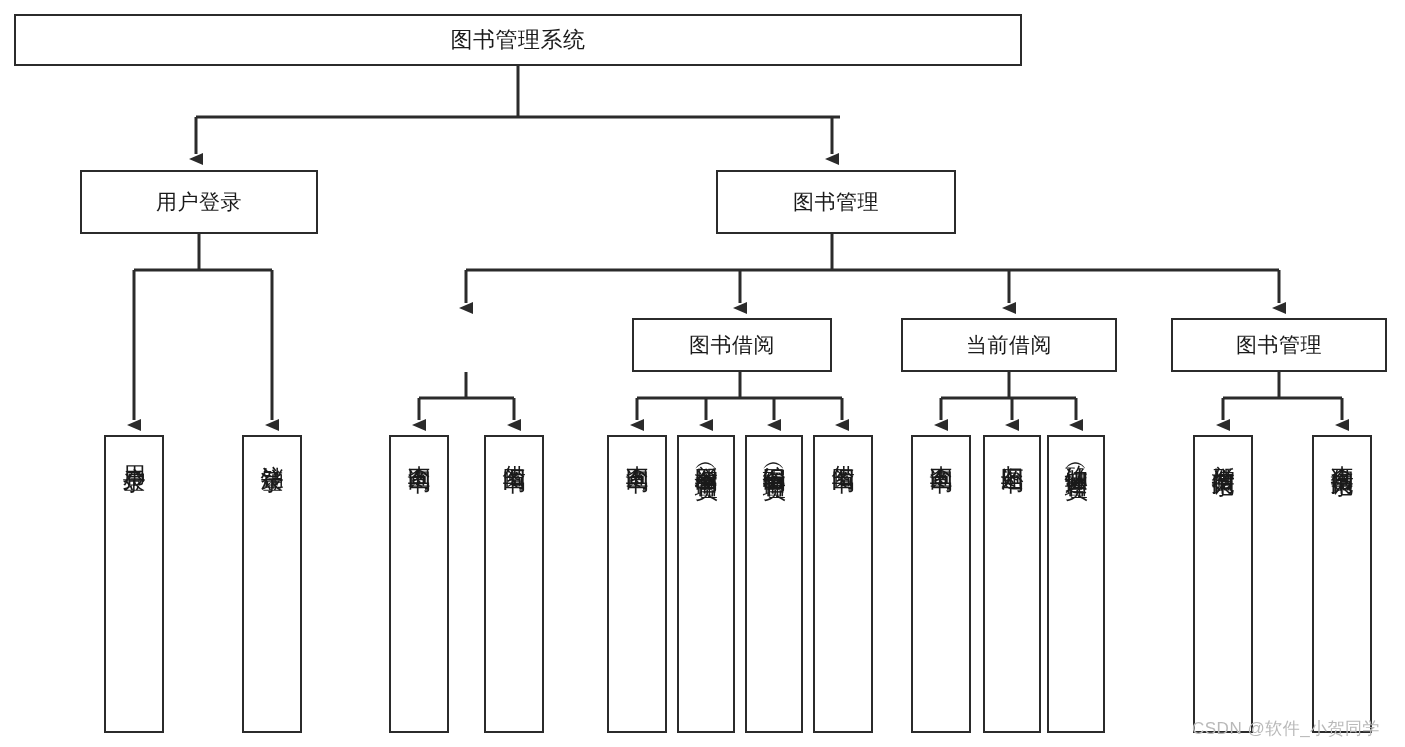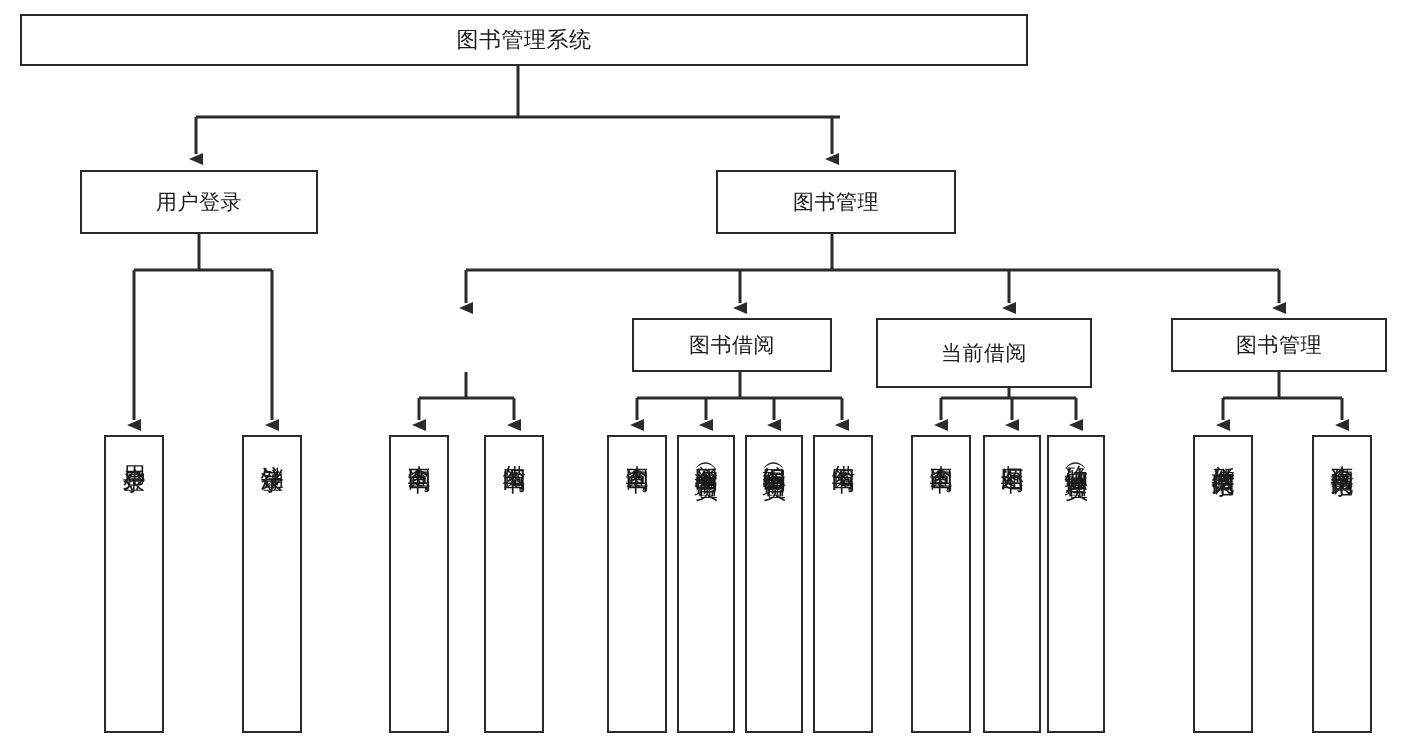--- a/index.html
+++ b/index.html
@@ -117,35 +117,35 @@
       <path d="M1012,398 L1012,420" marker-end="url(#arrow)"></path>
       <path d="M1076,398 L1076,420" marker-end="url(#arrow)"></path>
 
       <path d="M1279,372 L1279,398"></path>
       <path d="M1223,398 L1342,398"></path>
       <path d="M1223,398 L1223,420" marker-end="url(#arrow)"></path>
       <path d="M1342,398 L1342,420" marker-end="url(#arrow)"></path>
     </g>
   </svg>
 
-  <div class="node-box horiz root-box" style="left:20px; top:14px; width:1008px; height:52px;">
+  <div class="node-box horiz root-box" style="left:14px; top:14px; width:1008px; height:52px;">
     <span class="node-label">图书管理系统</span>
   </div>
 
   <div class="node-box horiz" style="left:80px; top:170px; width:238px; height:64px;">
     <span class="node-label">用户登录</span>
   </div>
   <div class="node-box horiz" style="left:716px; top:170px; width:240px; height:64px;">
     <span class="node-label">图书管理</span>
   </div>
 
   <div class="node-box horiz" style="left:632px; top:318px; width:200px; height:54px;">
     <span class="node-label">图书借阅</span>
   </div>
-  <div class="node-box horiz" style="left:876px; top:318px; width:216px; height:70px;">
+  <div class="node-box horiz" style="left:901px; top:318px; width:216px; height:54px;">
     <span class="node-label">当前借阅</span>
   </div>
   <div class="node-box horiz" style="left:1171px; top:318px; width:216px; height:54px;">
     <span class="node-label">图书管理</span>
   </div>
 
   <div class="node-box vert" style="left:104px; top:435px; width:60px; height:298px;">
     <span class="node-label">用户登录</span>
   </div>
   <div class="node-box vert" style="left:242px; top:435px; width:60px; height:298px;">
@@ -182,14 +182,15 @@
     <span class="node-label">确认归还（管理员）</span>
   </div>
 
   <div class="node-box vert" style="left:1193px; top:435px; width:60px; height:298px;">
     <span class="node-label">新增借阅记录</span>
   </div>
   <div class="node-box vert" style="left:1312px; top:435px; width:60px; height:298px;">
     <span class="node-label">查询借阅记录</span>
   </div>
 
+  <div class="watermark" style="left:1192px; top:717px;">CSDN @软件_小贺同学</div>
 
 </div>
 
 </body></html>

